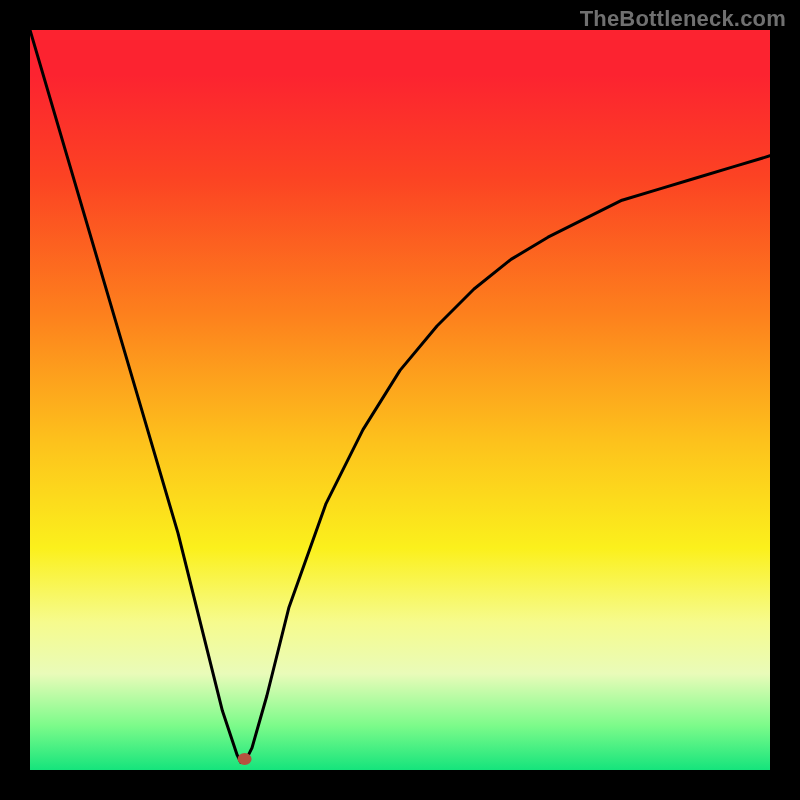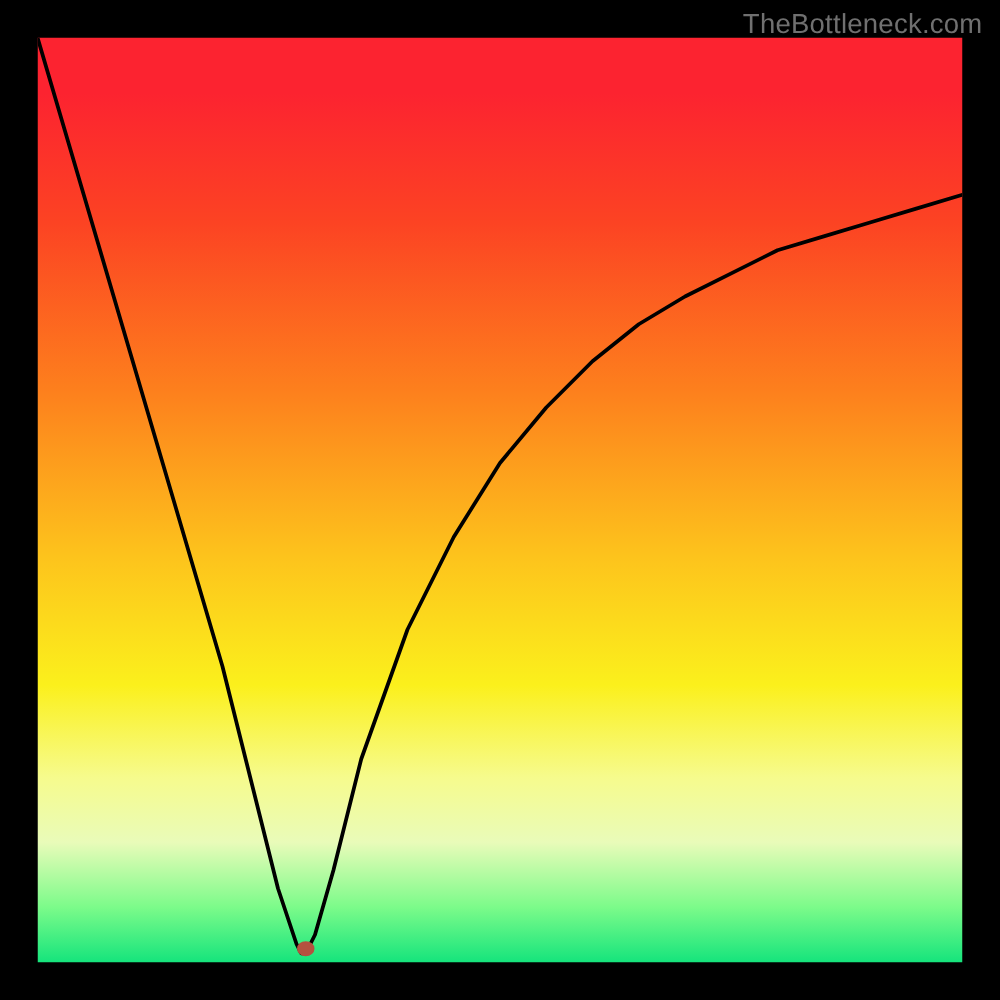--- a/index.html
+++ b/index.html
@@ -18,20 +18,21 @@
     background: #000;
   }
   .attribution {
     position: absolute;
     top: 6px;
     right: 14px;
     color: #707070;
     font-size: 22px;
     letter-spacing: 0.2px;
     z-index: 10;
+    font-weight: bold;
   }
   .plot-area {
     position: absolute;
     left: 30px;
     top: 30px;
     width: 740px;
     height: 740px;
     overflow: hidden;
   }
   .gradient {

